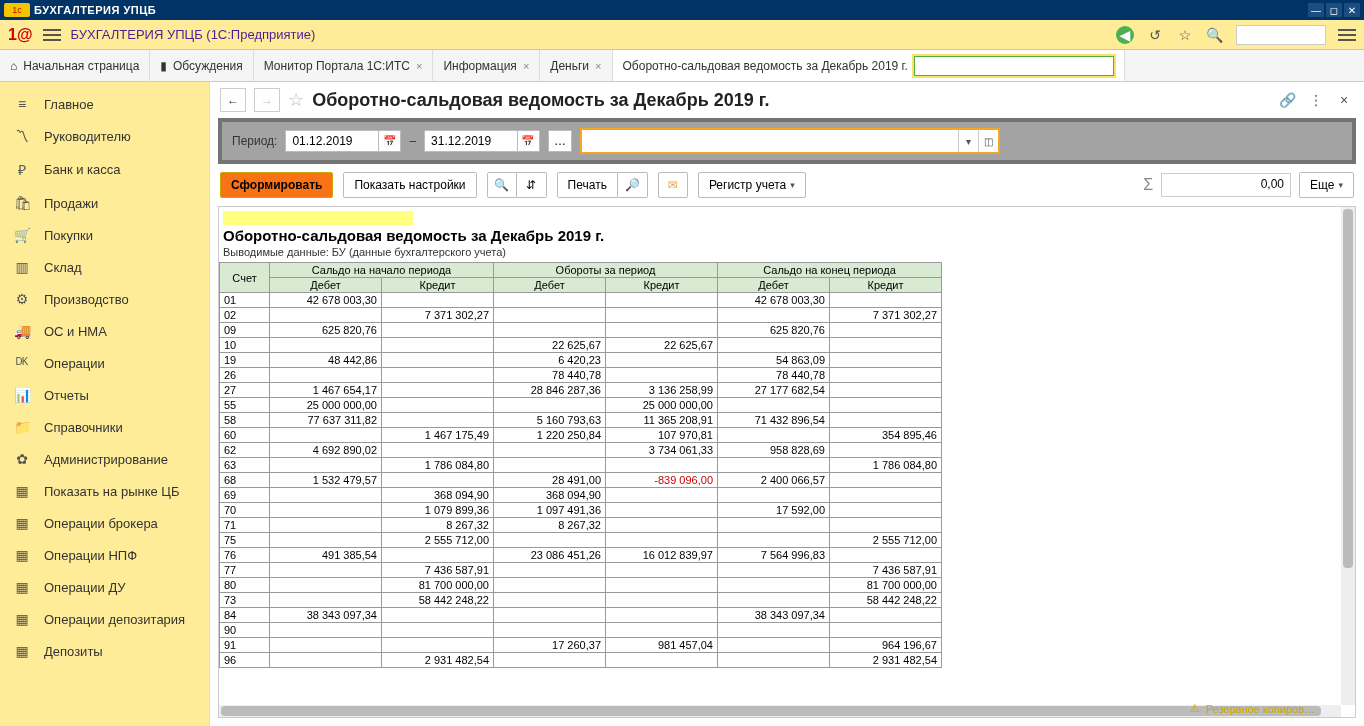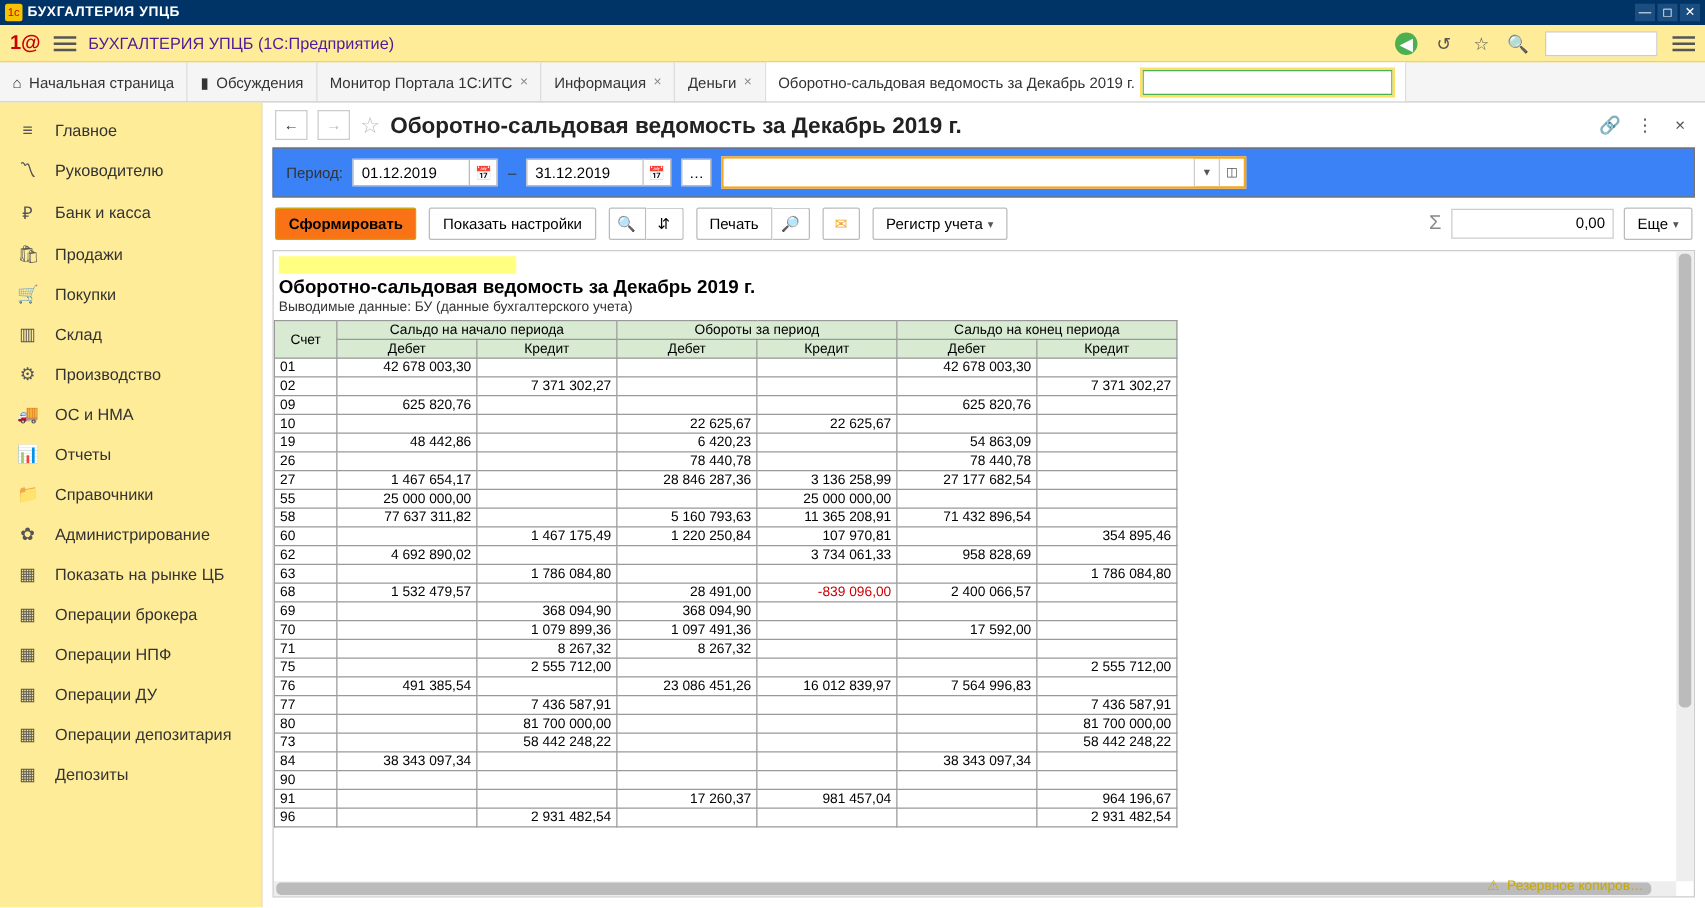--- a/index.html
+++ b/index.html
@@ -1,21 +1,21 @@
 <!DOCTYPE html>
 <html><head>
 <meta charset="utf-8">
 <style>
 * { box-sizing: border-box; margin: 0; padding: 0; font-family: Arial, sans-serif; }
 body { background: #fff; font-size: 12px; overflow: hidden; width: 1364px; height: 726px; }
 
 
 .titlebar { background: #003366; color: #fff; height: 20px; display: flex; align-items: center; padding: 0 4px; font-size: 11px; justify-content: space-between; }
 .titlebar-left { display: flex; align-items: center; gap: 4px; }
-.titlebar-logo { width: 14px; height: 14px; background: #f5c400; border-radius: 2px; display: inline-flex; align-items: center; justify-content: center; font-size: 9px; font-weight: normal; color: #c00; }
+.titlebar-logo { width: 26px; height: 14px; background: #f5c400; border-radius: 2px; display: inline-flex; align-items: center; justify-content: center; font-size: 9px; font-weight: normal; color: #c00; }
 .titlebar-title { font-weight: bold; letter-spacing: 0.5px; }
 .titlebar-btns { display: flex; gap: 2px; }
 .titlebar-btn { width: 16px; height: 14px; background: #1a4d80; display: flex; align-items: center; justify-content: center; color: #fff; font-size: 10px; cursor: pointer; }
 
 
 .app-header { background: #ffec99; height: 30px; display: flex; align-items: center; padding: 0 8px; border-bottom: 1px solid #e0c96b; justify-content: space-between; }
 .app-header-left { display: flex; align-items: center; gap: 10px; }
 .app-logo { font-size: 16px; font-weight: bold; color: #c00; }
 .burger { width: 18px; display: flex; flex-direction: column; gap: 3px; cursor: pointer; }
 .burger div { height: 2px; background: #555; }
@@ -45,21 +45,21 @@
 
 
 .page-title-row { display: flex; align-items: center; padding: 6px 10px; gap: 8px; }
 .nav-btn { width: 26px; height: 24px; border: 1px solid #ccc; background: #fff; display: flex; align-items: center; justify-content: center; color: #333; cursor: pointer; }
 .nav-btn.disabled { color: #bbb; }
 .star { color: #bbb; font-size: 18px; cursor: pointer; }
 .page-title { font-size: 18px; font-weight: bold; color: #222; flex: 1; }
 .title-action { width: 20px; height: 20px; display: flex; align-items: center; justify-content: center; color: #555; cursor: pointer; font-size: 14px; }
 
 
-.filter-row { background: #3b82f6; padding: 6px 10px; display: flex; align-items: center; gap: 8px; margin: 0 8px; border: 1px solid #737373; }
+.filter-row { background: #a3a3a3; padding: 6px 10px; display: flex; align-items: center; gap: 8px; margin: 0 8px; border: 4px solid #737373; }
 .filter-label { font-size: 12px; color: #333; }
 .date-input-wrap { display: flex; }
 .date-input { border: 1px solid #bbb; background: #fff; height: 22px; padding: 0 6px; width: 94px; font-size: 12px; }
 .date-cal { border: 1px solid #bbb; border-left: none; background: #fff; width: 22px; height: 22px; display: flex; align-items: center; justify-content: center; color: #555; cursor: pointer; font-size: 11px; }
 .dash { color: #333; }
 .dots-btn { border: 1px solid #bbb; background: #fff; width: 24px; height: 22px; display: flex; align-items: center; justify-content: center; cursor: pointer; }
 .big-input-wrap { border: 2px solid #f5a623; background: #fff; height: 26px; display: flex; flex: 1; max-width: 420px; }
 .big-input { border: none; flex: 1; padding: 0 6px; }
 .big-input-btn { width: 20px; border-left: 1px solid #ccc; display: flex; align-items: center; justify-content: center; cursor: pointer; color: #555; font-size: 10px; }
 
@@ -192,20 +192,24 @@
         <span class="sb-icon">▥</span>
         <span>Склад</span>
       </div>
       <div class="sidebar-item">
         <span class="sb-icon">⚙</span>
         <span>Производство</span>
       </div>
       <div class="sidebar-item">
         <span class="sb-icon">🚚</span>
         <span>ОС и НМА</span>
+      </div>
+      <div class="sidebar-item">
+        <span class="sb-icon">ᴰᴷ</span>
+        <span>Операции</span>
       </div>
       <div class="sidebar-item">
         <span class="sb-icon">📊</span>
         <span>Отчеты</span>
       </div>
       <div class="sidebar-item">
         <span class="sb-icon">📁</span>
         <span>Справочники</span>
       </div>
       <div class="sidebar-item">

